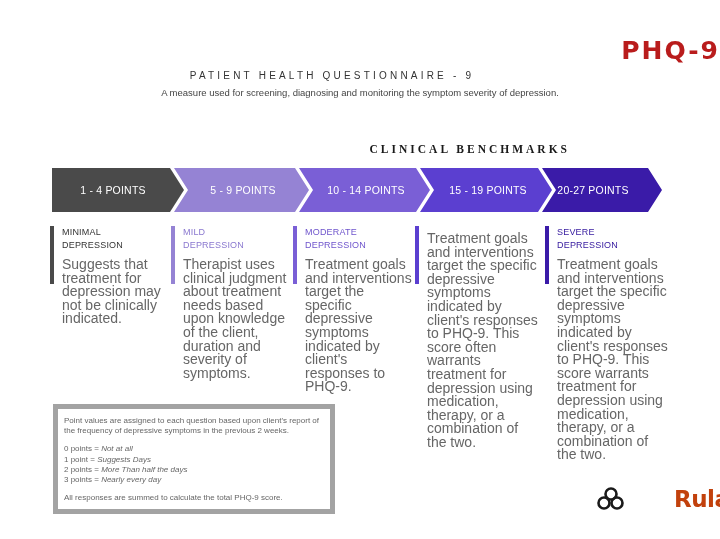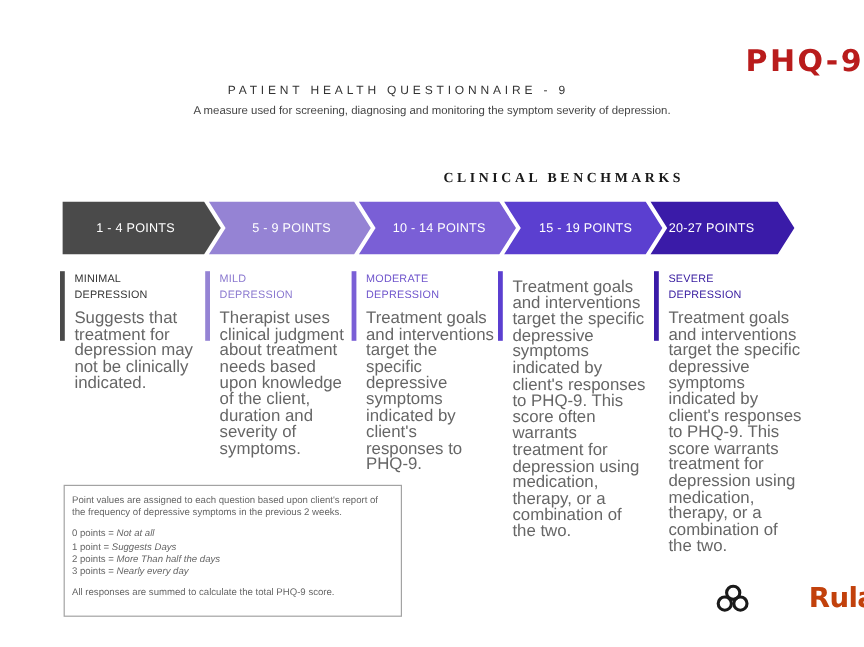--- a/index.html
+++ b/index.html
@@ -7,21 +7,21 @@
   .title { position:absolute; top:36px; left:0; width:720px; text-align:right; font-family:"DejaVu Sans", sans-serif; font-weight:bold; font-size:25px; letter-spacing:2px; color:#b91c1c; }
   .subtitle { position:absolute; top:70px; left:0; width:664px; text-align:center; font-size:10px; letter-spacing:3.2px; color:#333; }
   .desc { position:absolute; top:87px; left:0; width:720px; text-align:center; font-size:9.5px; color:#444; }
   .bench { position:absolute; top:143px; left:0; width:570px; text-align:right; font-family:Liberation Serif, serif; font-weight:bold; font-size:11.5px; letter-spacing:3px; color:#1a1a1a; }
   .arrows { position:absolute; top:168px; left:52px; width:620px; height:44px; }
   .arrow { position:absolute; top:0; height:44px; display:flex; align-items:center; justify-content:center; color:#fff; font-weight:normal; font-size:10.5px; letter-spacing:0.2px; }
   .col { position:absolute; top:226px; width:120px; }
   .bar { position:absolute; left:0; top:0; width:4px; height:58px; }
   .col-head { margin-left:12px; font-weight:normal; font-size:9px; line-height:13px; letter-spacing:0.2px; }
   .col-body { margin-left:12px; margin-top:6px; font-size:14px; line-height:13.6px; color:#666; }
-  .note { position:absolute; left:53px; top:404px; width:282px; height:110px; border:1px solid #a3a3a3; box-sizing:border-box; padding:7px 6px; font-size:8px; line-height:10.2px; color:#666; }
+  .note { position:absolute; left:53px; top:404px; width:282px; height:110px; border:5px solid #a3a3a3; box-sizing:border-box; padding:7px 6px; font-size:8px; line-height:10.2px; color:#666; }
   .note p { margin:0; }
   .note .gap { height:8px; }
   .note em { font-style:italic; }
   .logo { position:absolute; left:596px; top:486px; display:flex; align-items:center; }
   .logo-text { font-family:"DejaVu Sans", sans-serif; font-size:23px; font-weight:bold; color:#c2410c; letter-spacing:-0.5px;margin-left:48px; }
 </style>
 </head>
 <body>
 
 <div class="title">PHQ-9</div>

